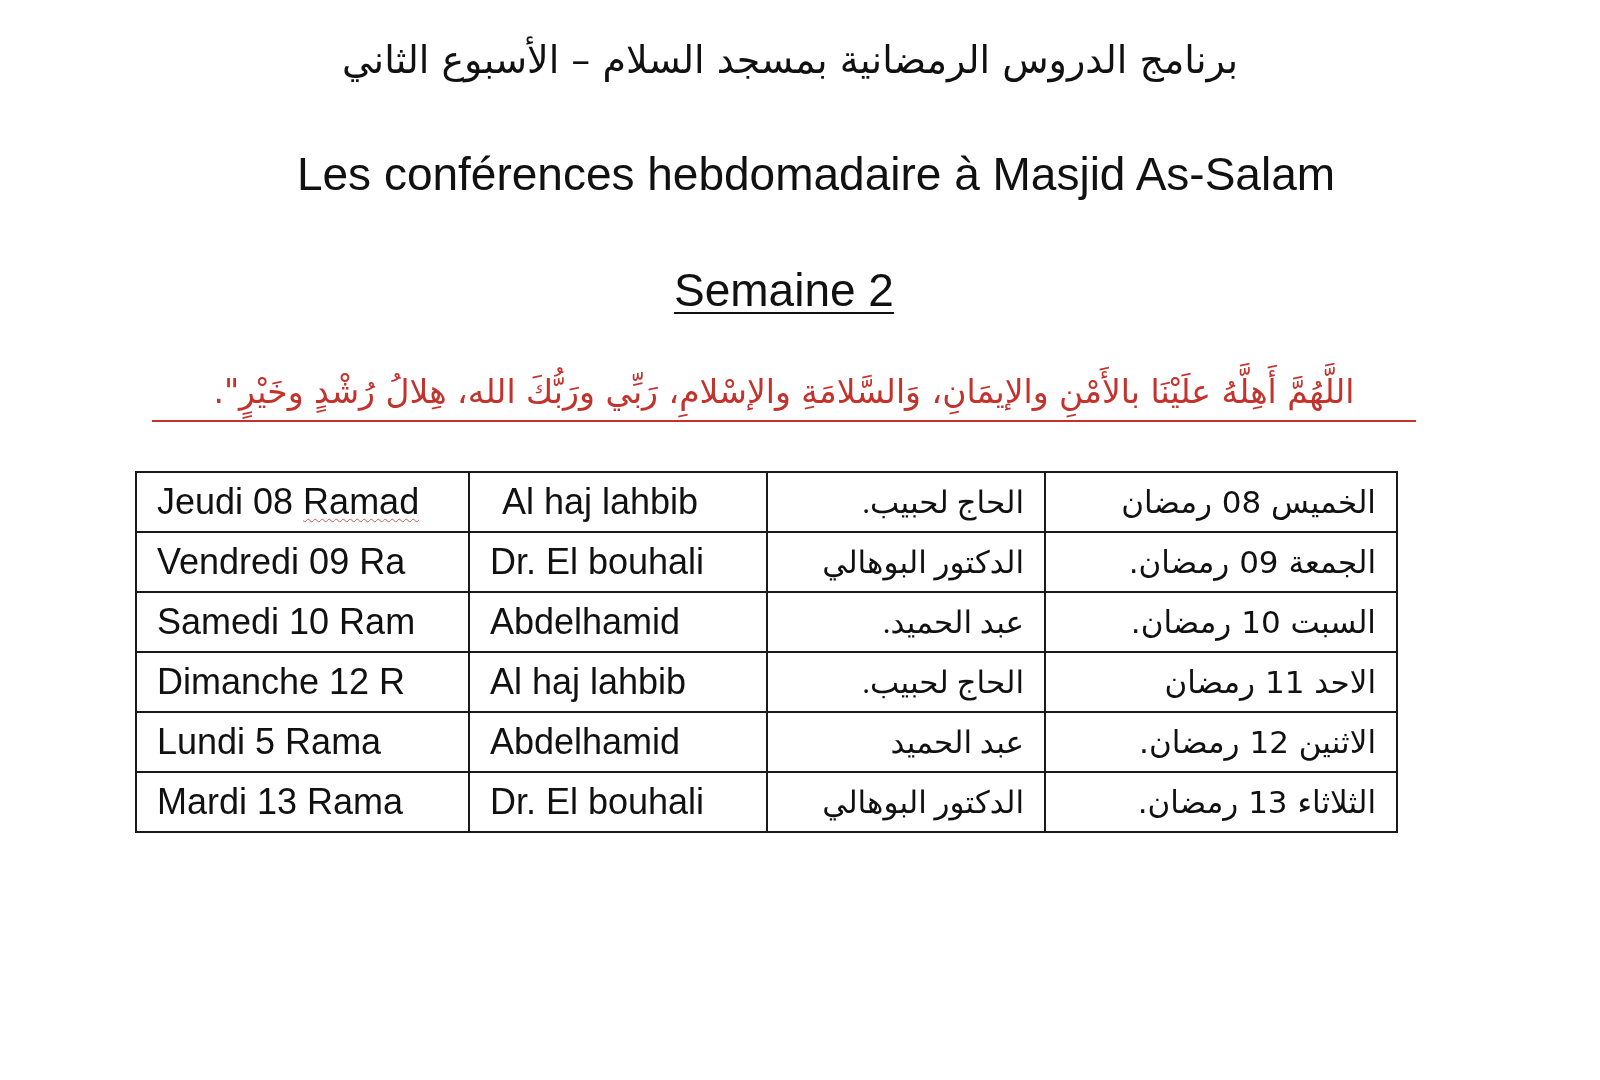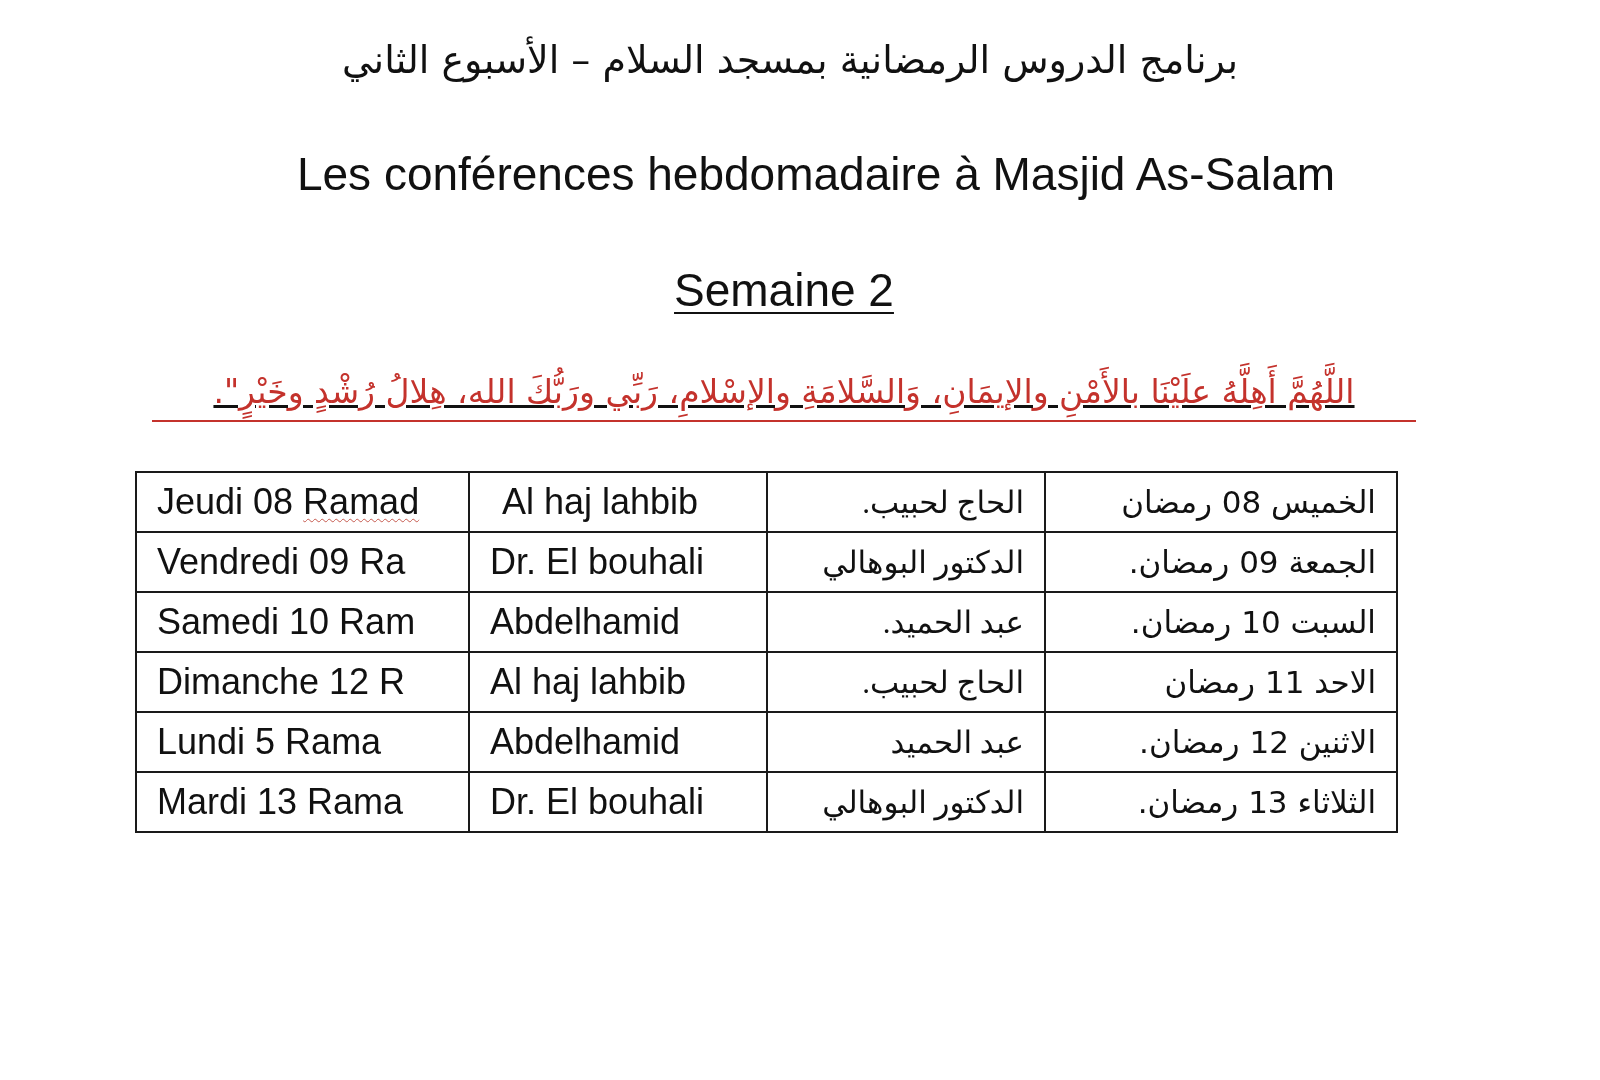--- a/index.html
+++ b/index.html
@@ -60,21 +60,20 @@
       left: 152px;
       width: 1264px;
       direction: rtl;
       text-align: center;
       font-family: "DejaVu Sans", sans-serif;
       font-size: 33px;
       line-height: 52px;
       white-space: nowrap;
       border-bottom: 2px solid #c4322c;
       padding-bottom: 2px;
-      text-decoration: underline;
     }
     .dua span {
       color: #c4322c;
     }
     table.schedule {
       position: absolute;
       top: 471px;
       left: 135px;
       width: 1251px;
       border-collapse: collapse;

